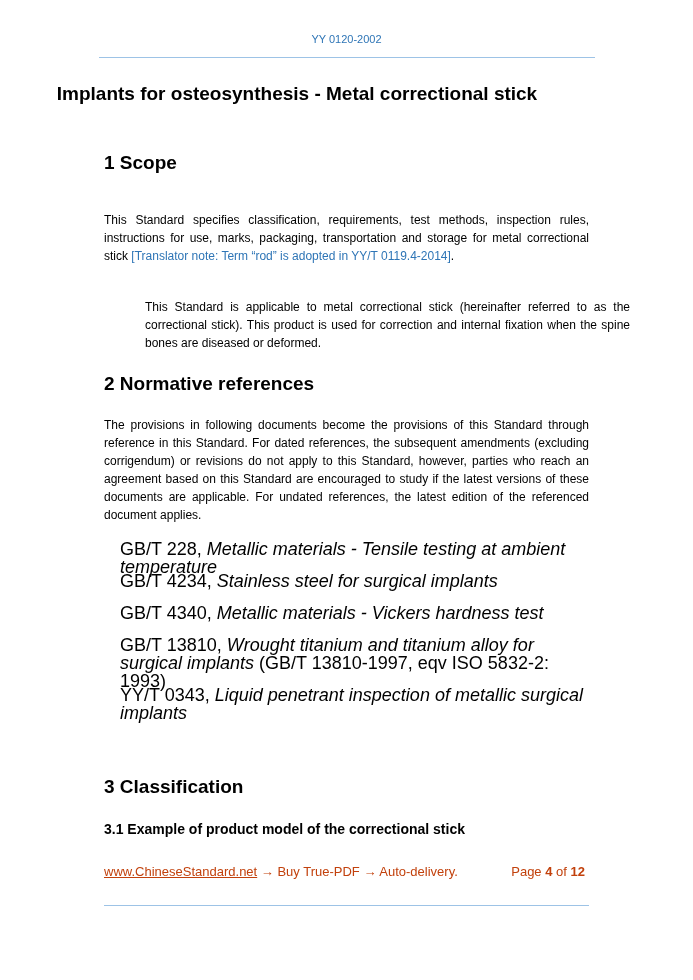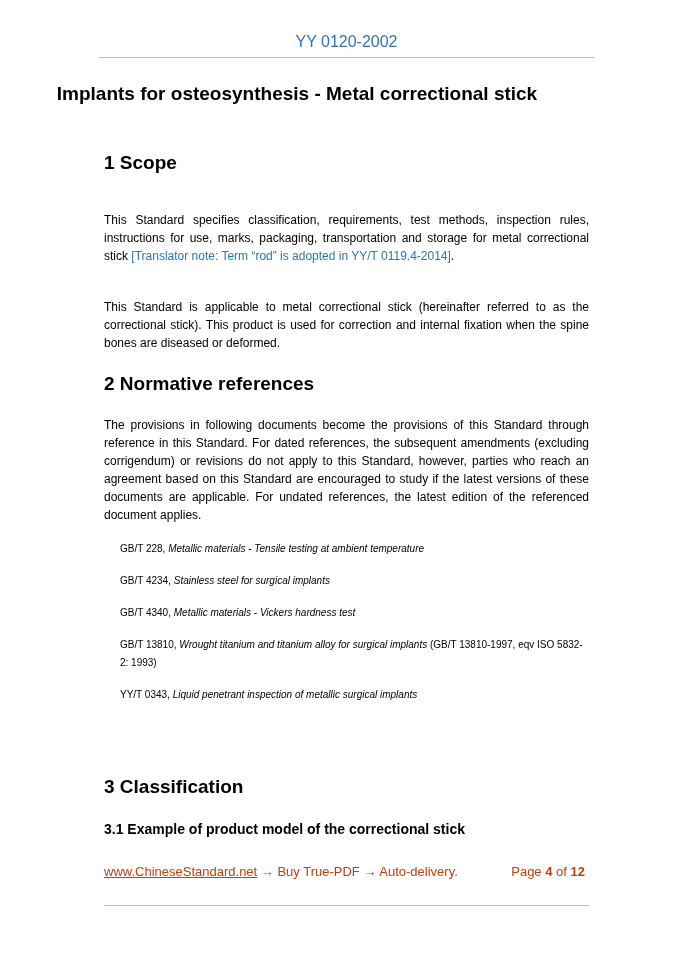--- a/index.html
+++ b/index.html
@@ -1,26 +1,26 @@
 <!DOCTYPE html>
 <html><head>
 <meta charset="utf-8">
 <style>
   html, body { margin: 0; padding: 0; background: #ffffff; }
   body { width: 693px; height: 980px; position: relative; font-family: "Liberation Sans", sans-serif; color: #000; overflow: hidden; }
   .page { position: absolute; left: 0; top: 0; width: 693px; height: 980px; }
-  .header-code { position: absolute; top: 33px; left: 0; width: 693px; text-align: center; font-size: 16px; color: #2e75b6; }
+  .header-code { position: absolute; top: 33px; left: 0; width: 693px; text-align: center; font-size: 11px; color: #2e75b6; }
   .header-rule { position: absolute; top: 57px; left: 99px; width: 496px; height: 0; border-top: 1px solid #9dc3e6; }
   .doc-title { position: absolute; top: 83px; left: 0; width: 594px; text-align: center; font-size: 19px; font-weight: bold; }
   .content { position: absolute; left: 104px; width: 485px; }
   h2 { margin: 0; font-size: 19px; font-weight: bold; }
   h3 { margin: 0; font-size: 14px; font-weight: bold; }
   p { margin: 0; font-size: 12px; line-height: 18px; text-align: justify; }
   .note { color: #2e75b6; }
-  .ref { position: absolute; left: 120px; width: 470px; font-size: 10px; line-height: 18px; text-align: left; }
+  .ref { position: absolute; left: 120px; width: 470px; font-size: 18px; line-height: 18px; text-align: left; }
   .ref i { font-style: italic; }
   .footer-rule { position: absolute; top: 905px; left: 104px; width: 485px; height: 0; border-top: 1px solid #9dc3e6; }
   .footer { position: absolute; top: 864px; left: 104px; width: 485px; font-size: 13px; color: #c2410c; }
   .footer .link { text-decoration: underline; }
   .footer .pager { position: absolute; right: 4px; top: 0; }
   .footer .pager b { font-weight: bold; }
 </style>
 </head>
 <body>
 
@@ -28,21 +28,21 @@
 
   <div class="header-code">YY 0120-2002</div>
   <div class="header-rule"></div>
 
   <div class="doc-title">Implants for osteosynthesis - Metal correctional stick</div>
 
   <h2 class="content" style="top:152px;">1 Scope</h2>
 
   <p class="content" style="top:211px;"><span>This Standard specifies classification, requirements, test methods, inspection rules, instructions for use, marks, packaging, transportation and storage for metal correctional stick </span><span class="note">[Translator note: Term “rod” is adopted in YY/T 0119.4-2014]</span><span>.</span></p>
 
-  <p class="content" style="top:298px;">This Standard is applicable to metal correctional stick (hereinafter referred to as the correctional stick). This product is used for correction and internal fixation when the spine bones are diseased or deformed.</p>
+  <p class="content" style="top:298px;margin-left:41px;">This Standard is applicable to metal correctional stick (hereinafter referred to as the correctional stick). This product is used for correction and internal fixation when the spine bones are diseased or deformed.</p>
 
   <h2 class="content" style="top:373px;">2 Normative references</h2>
 
   <p class="content" style="top:416px;">The provisions in following documents become the provisions of this Standard through reference in this Standard. For dated references, the subsequent amendments (excluding corrigendum) or revisions do not apply to this Standard, however, parties who reach an agreement based on this Standard are encouraged to study if the latest versions of these documents are applicable. For undated references, the latest edition of the referenced document applies.</p>
 
   <div class="ref" style="top:540px;"><span>GB/T 228, </span><i>Metallic materials - Tensile testing at ambient temperature</i><span></span></div>
 
   <div class="ref" style="top:572px;"><span>GB/T 4234, </span><i>Stainless steel for surgical implants</i><span></span></div>
 
   <div class="ref" style="top:604px;"><span>GB/T 4340, </span><i>Metallic materials - Vickers hardness test</i><span></span></div>

